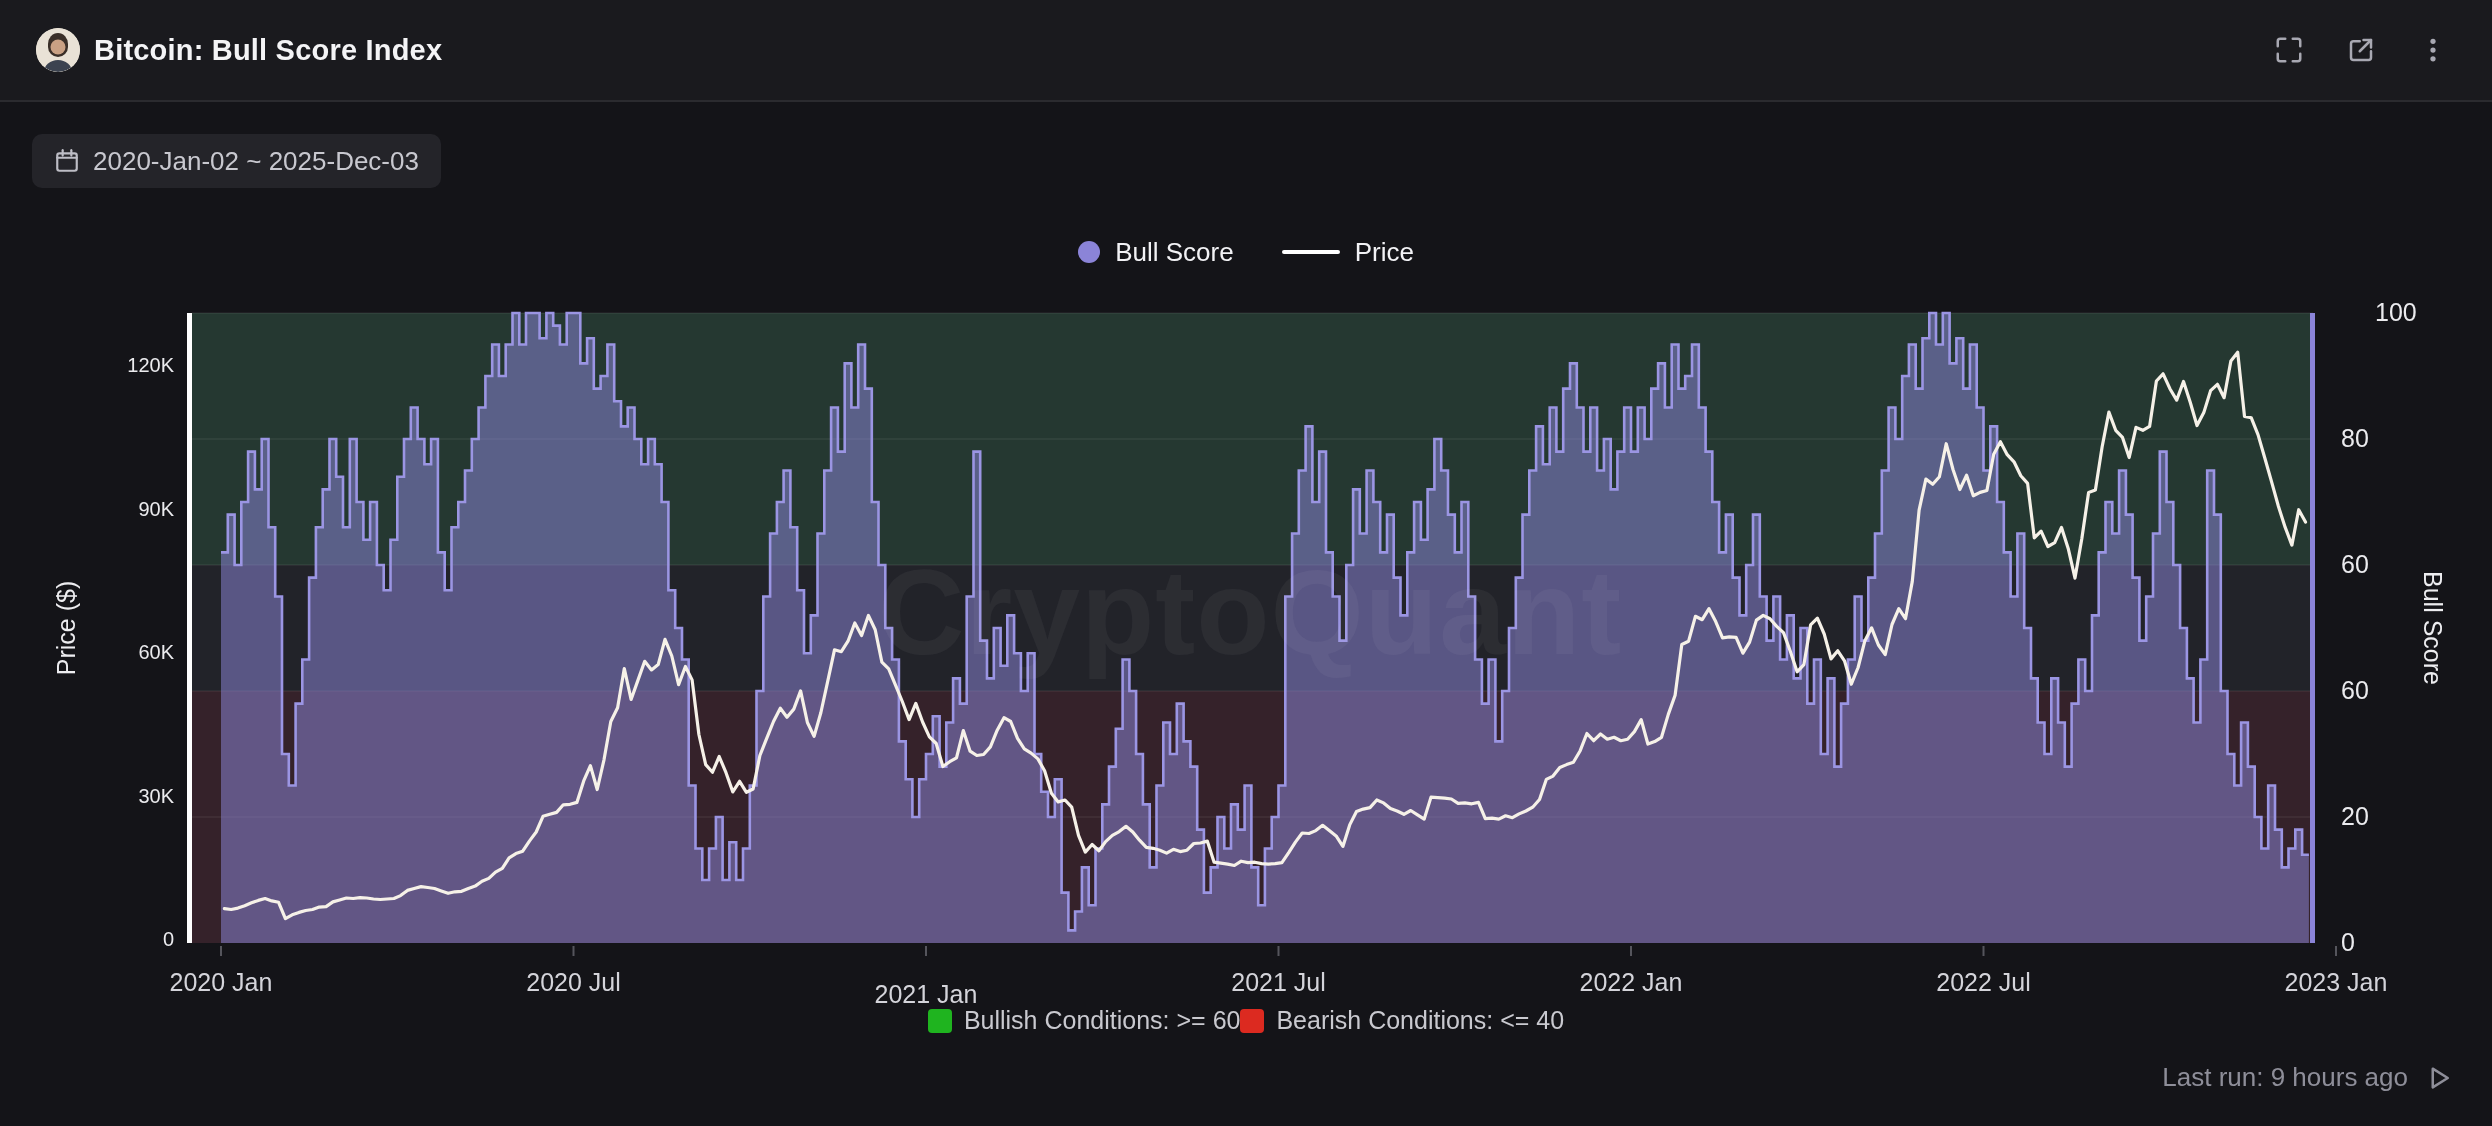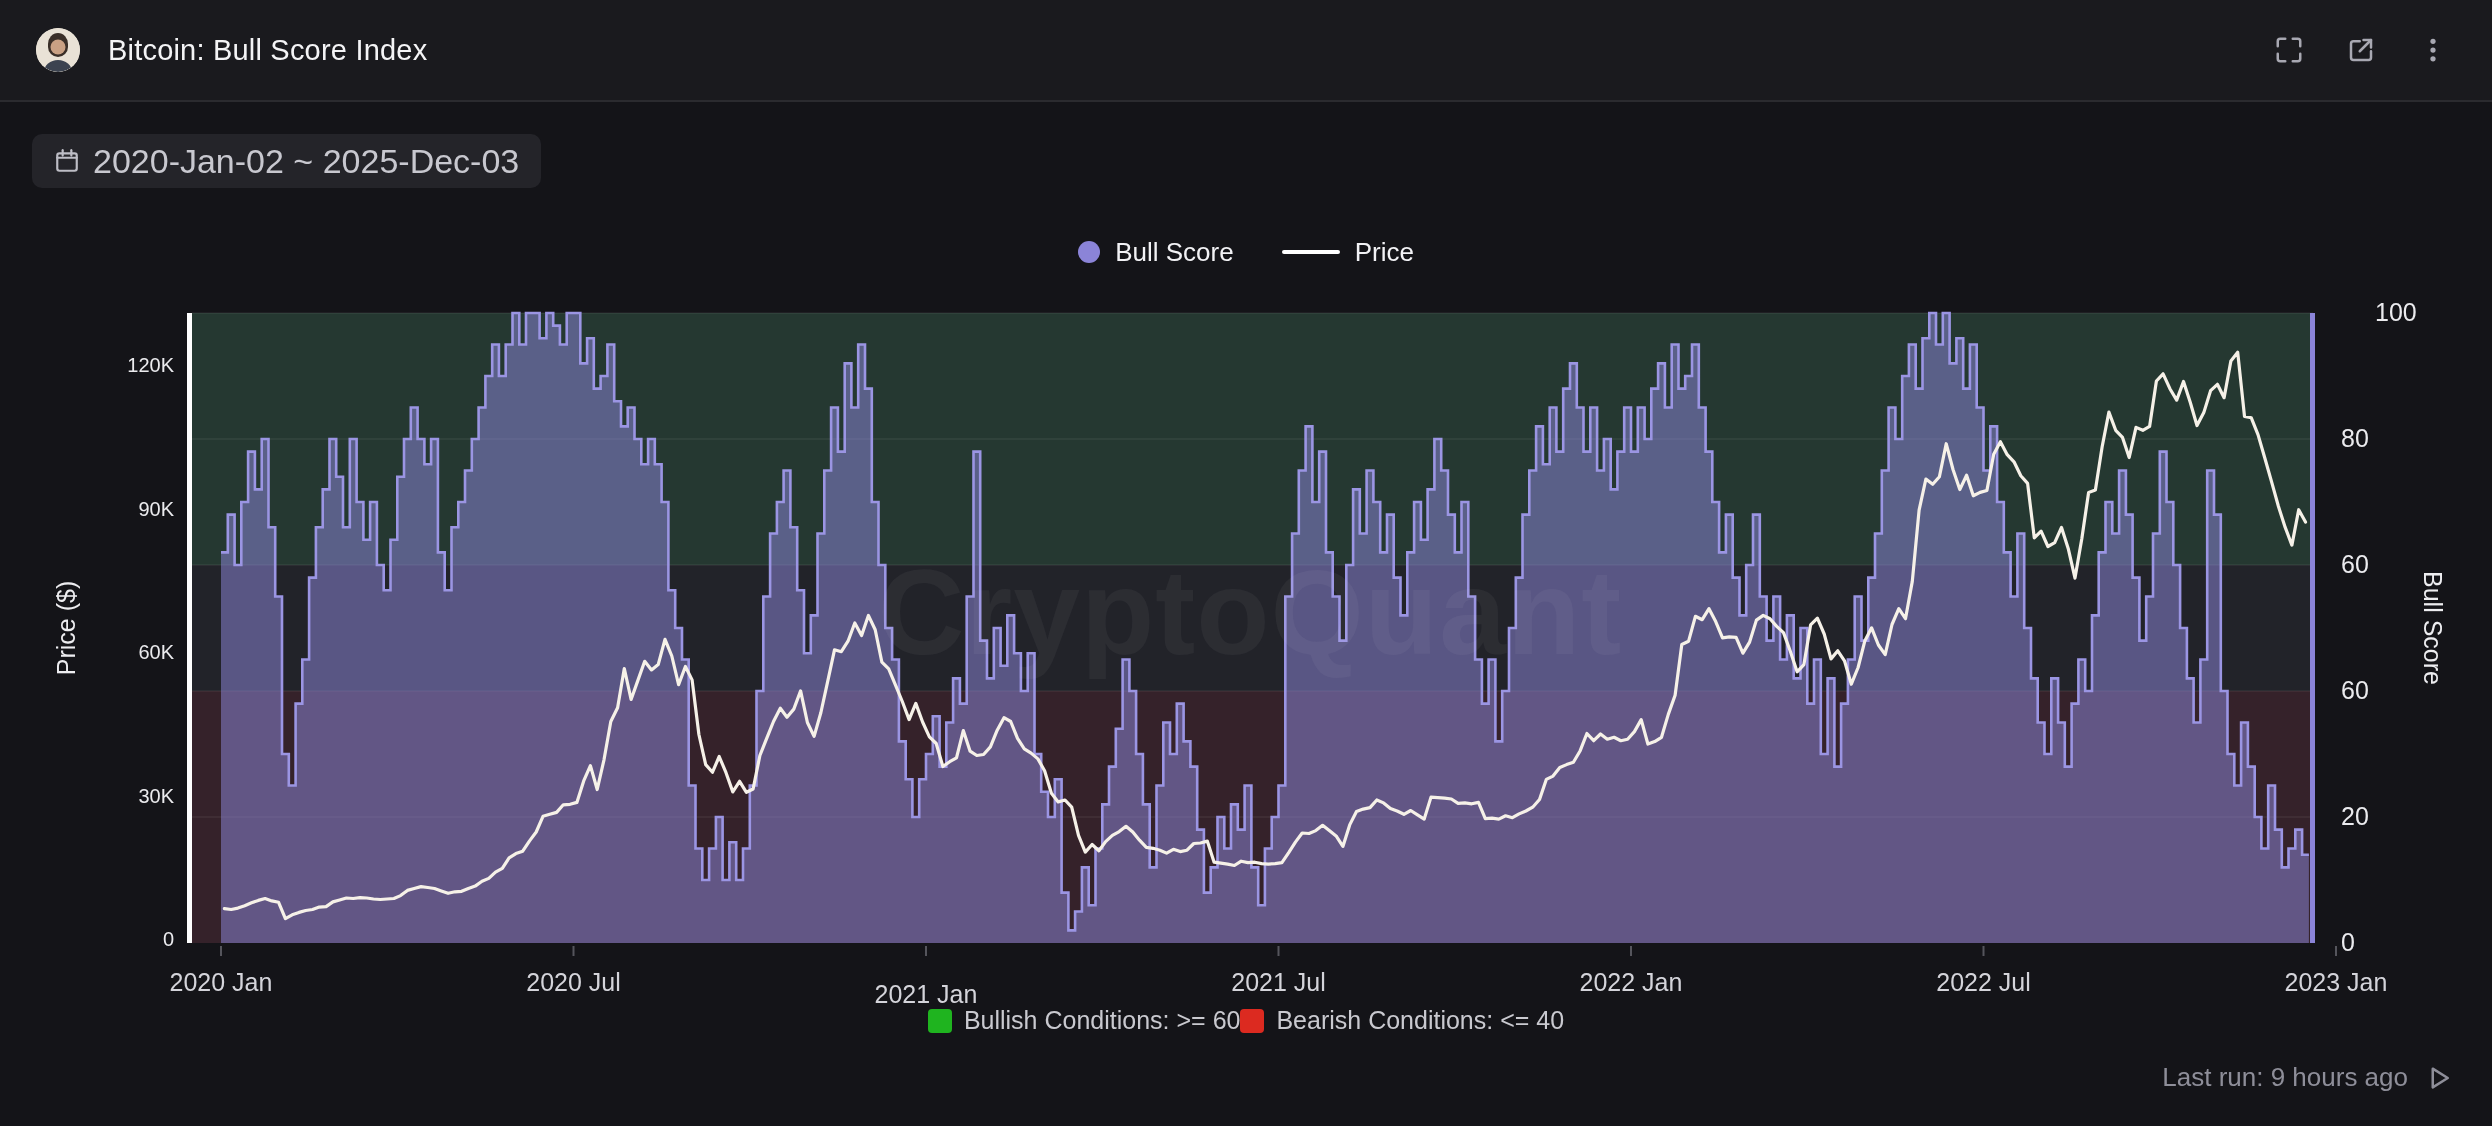--- a/index.html
+++ b/index.html
@@ -4,29 +4,29 @@
 <style>
   html,body{margin:0;padding:0;background:#141418;}
   .page{position:relative;width:2492px;height:1126px;background:#141418;
         font-family:"Liberation Sans",sans-serif;overflow:hidden;}
 
   
   .topbar{position:absolute;top:0;left:0;right:0;height:102px;background:#1a1a1e;
           border-bottom:2px solid rgba(255,255,255,0.08);
           display:flex;align-items:center;padding:0 36px;box-sizing:border-box;}
   .avatar{width:44px;height:44px;border-radius:50%;overflow:hidden;flex:0 0 auto;background:#e9e2d6;}
-  .page-title{margin-left:28px;font-size:29px;font-weight:400;color:#f4f4f6;letter-spacing:.2px;}
+  .page-title{margin-left:14px;font-size:29px;font-weight:700;color:#f4f4f6;letter-spacing:.2px;}
   .actions{margin-left:auto;display:flex;gap:26px;align-items:center;}
   .icon-btn{width:46px;height:46px;display:flex;align-items:center;justify-content:center;
             background:none;border:none;color:#a8a8b2;cursor:pointer;padding:0;}
   .icon-btn svg{width:30px;height:30px;}
 
   
   .date-chip{position:absolute;left:32px;top:134px;height:54px;display:inline-flex;align-items:center;
-             gap:13px;background:#242429;border:none;border-radius:10px;color:#c8c8cf;font-size:34px;
+             gap:13px;background:#242429;border:none;border-radius:10px;color:#c8c8cf;font-size:26px;
              padding:0 22px;font-family:inherit;cursor:pointer;}
   .date-chip svg{width:26px;height:26px;color:#bdbdc5;flex:0 0 auto;}
 
   
   .legend{position:absolute;top:231px;left:0;right:0;display:flex;justify-content:center;
           align-items:center;height:42px;}
   .legend-item{display:flex;align-items:center;gap:15px;font-size:26px;color:#f2f2f5;cursor:pointer;}
   .legend-item + .legend-item{margin-left:48px;}
   .legend-dot{width:22px;height:22px;border-radius:50%;background:#8b82d9;}
   .legend-line{width:58px;height:4px;border-radius:2px;background:#ffffff;}

